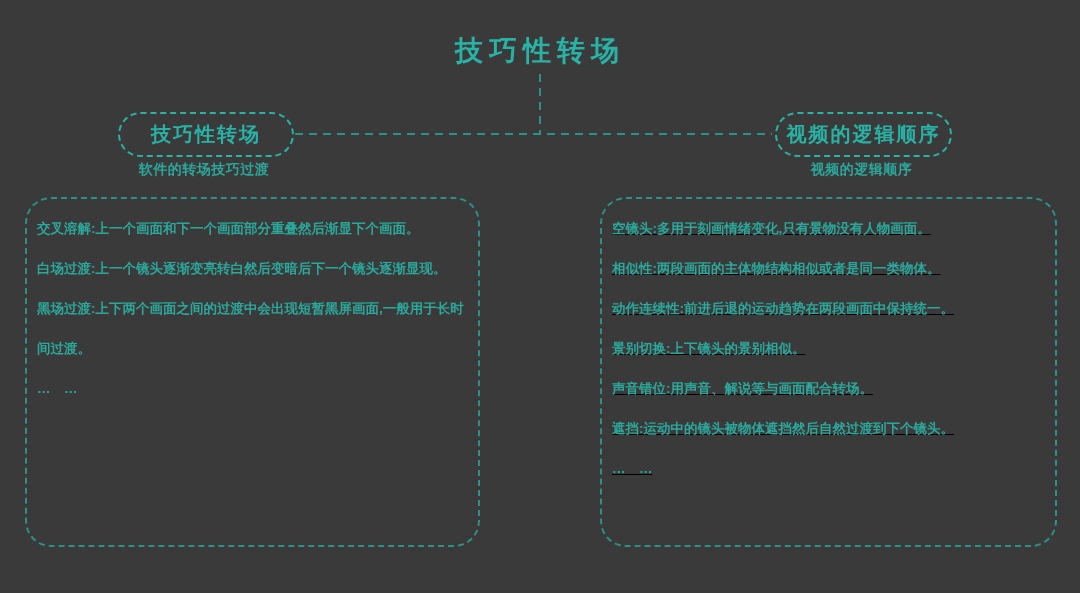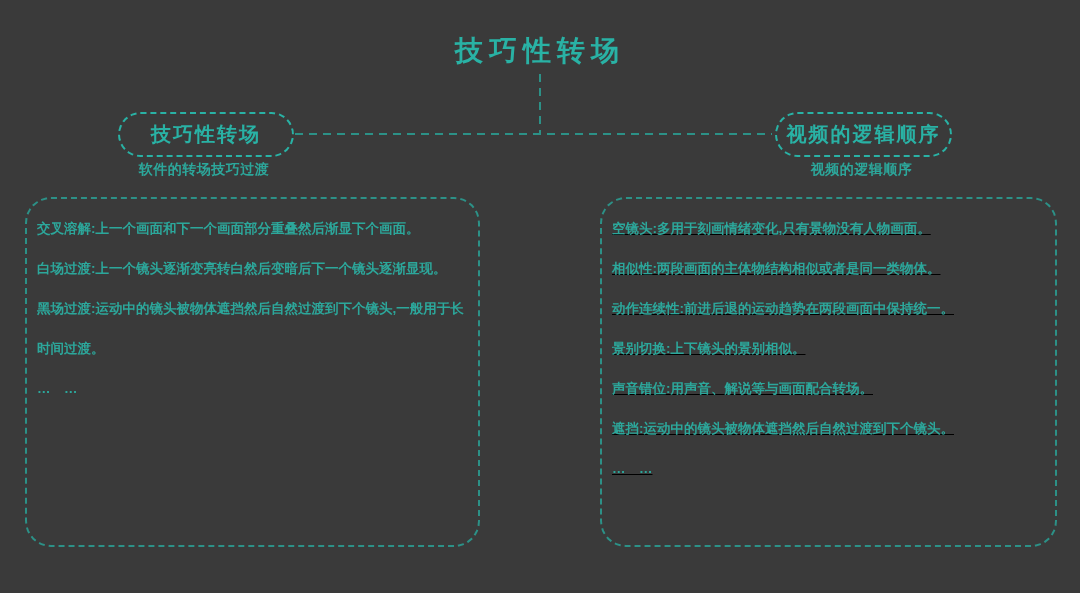--- a/index.html
+++ b/index.html
@@ -79,21 +79,21 @@
 <div class="subtitle subtitle-left">软件的转场技巧过渡</div>
 
 <div class="pill pill-right">
   <span>视频的逻辑顺序</span>
 </div>
 <div class="subtitle subtitle-right">视频的逻辑顺序</div>
 
 <div class="panel panel-left">
     <div class="item">交叉溶解:上一个画面和下一个画面部分重叠然后渐显下个画面。</div>
     <div class="item">白场过渡:上一个镜头逐渐变亮转白然后变暗后下一个镜头逐渐显现。</div>
-    <div class="item">黑场过渡:运动中的镜头被物体遮挡然后自然过渡到下个镜头,一般用于长时间过渡。</div>
+    <div class="item">黑场过渡:上下两个画面之间的过渡中会出现短暂黑屏画面,一般用于长时间过渡。</div>
     <div class="item">…　…</div>
   </div>
 
 <div class="panel panel-right">
     <div class="item">空镜头:多用于刻画情绪变化,只有景物没有人物画面。</div>
     <div class="item">相似性:两段画面的主体物结构相似或者是同一类物体。</div>
     <div class="item">动作连续性:前进后退的运动趋势在两段画面中保持统一。</div>
     <div class="item">景别切换:上下镜头的景别相似。</div>
     <div class="item">声音错位:用声音、解说等与画面配合转场。</div>
     <div class="item">遮挡:运动中的镜头被物体遮挡然后自然过渡到下个镜头。</div>

